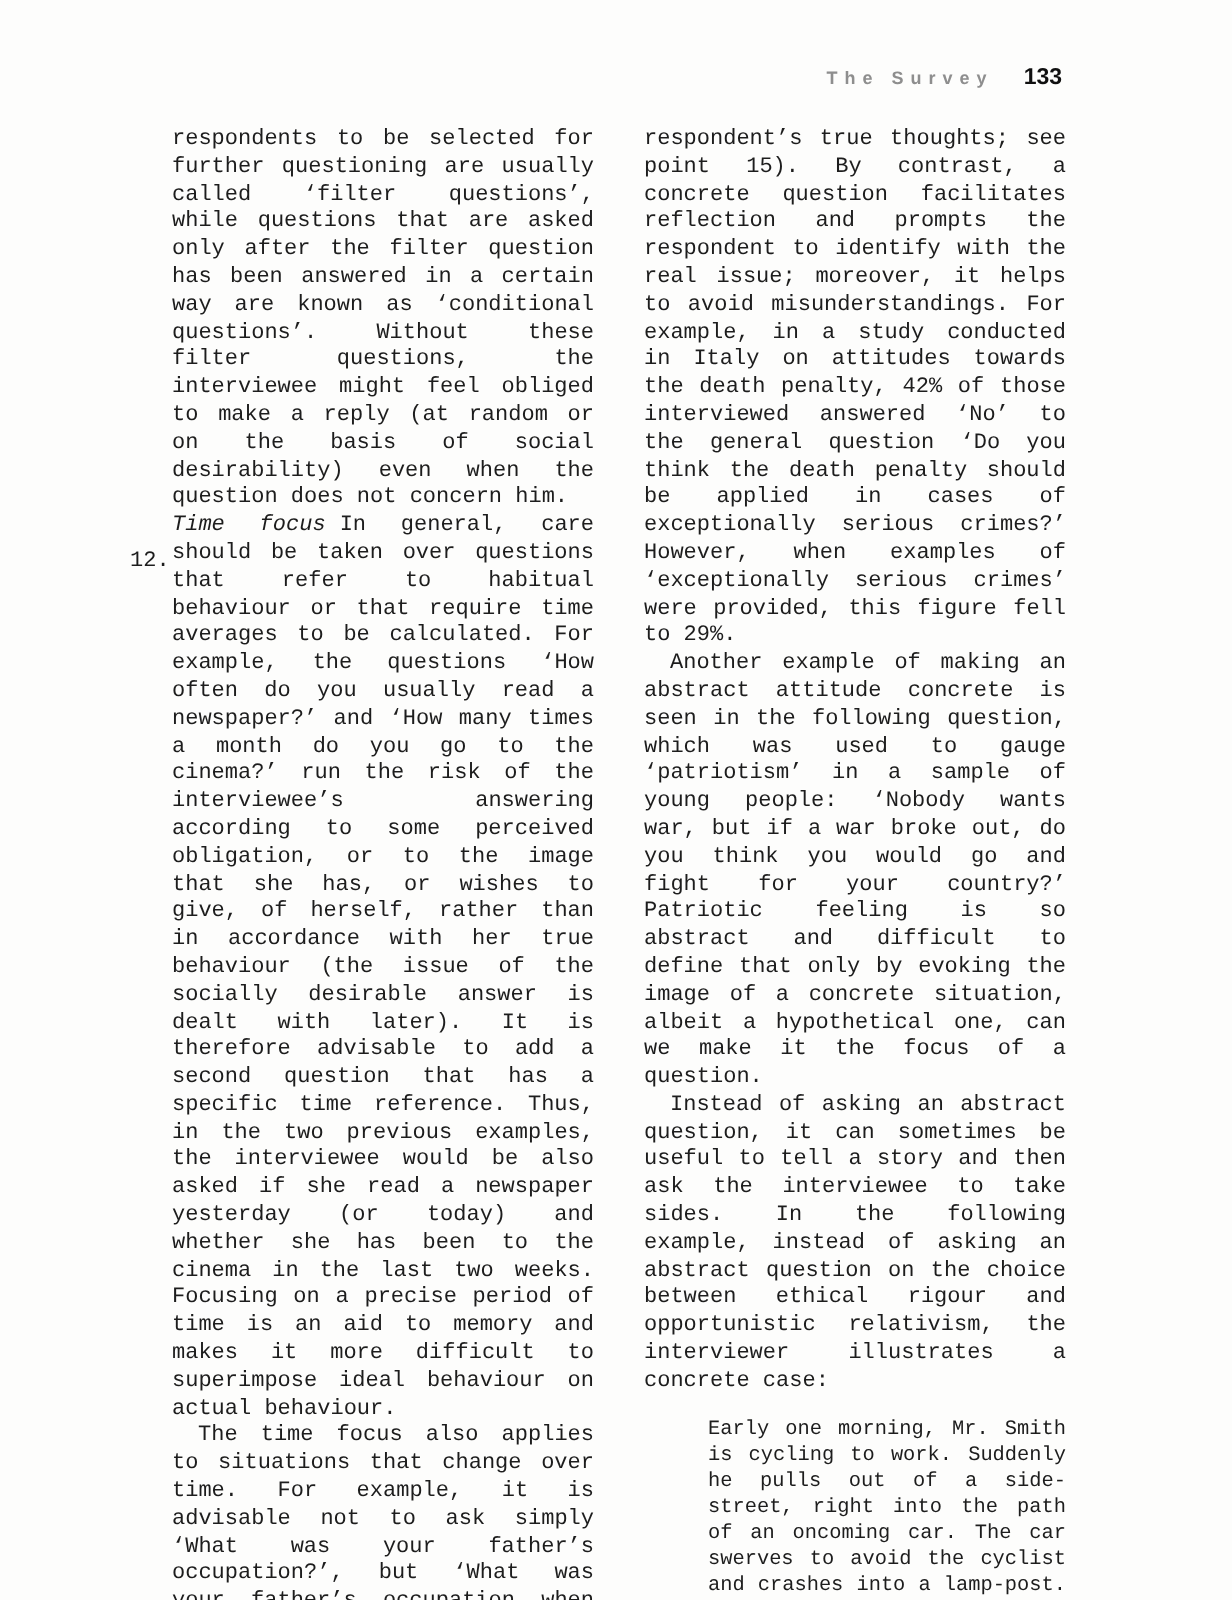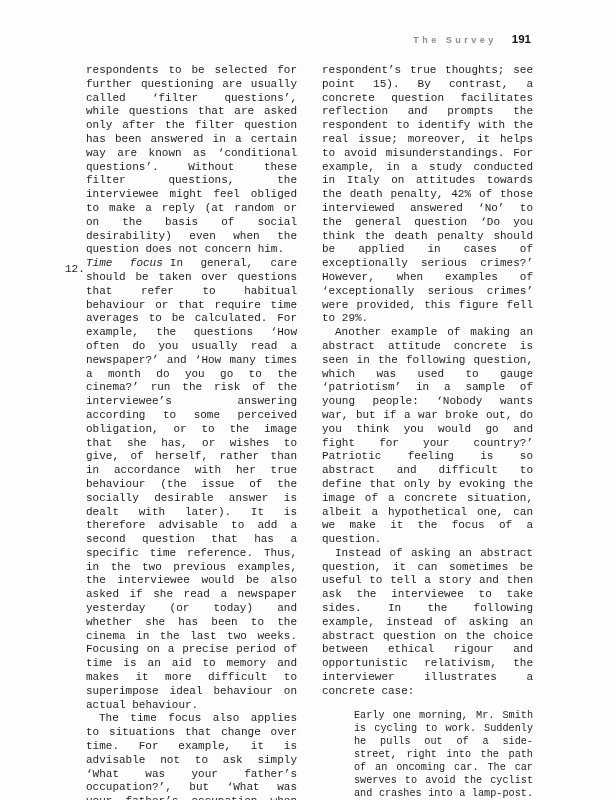--- a/index.html
+++ b/index.html
@@ -53,40 +53,40 @@
   }
   .col p {
     text-align: justify;
     hyphens: auto;
     -webkit-hyphens: auto;
   }
   .item-first { position: relative; }
   .num {
     position: absolute;
     left: -21px;
-    top: 6px;
+    top: 18px;
     font-style: normal;
   }
   .lead { font-style: italic; margin-right: 7px; }
   .indent { text-indent: 13px; }
   .excerpt {
     margin-top: 10px;
     margin-left: 32px;
     font-size: 10.2px;
     line-height: 13.1px;
   }
 </style>
 </head>
 <body>
 
 <div class="page">
 
   <div class="header">
     <span class="running-head">The Survey</span>
-    <span class="page-number">191</span>
+    <span class="page-number">133</span>
   </div>
 
   <div class="columns">
 
     <div class="col">
       <p>respondents to be selected for further questioning are usually called ‘filter questions’, while questions that are asked only after the filter question has been answered in a certain way are known as ‘conditional questions’. Without these filter questions, the interviewee might feel obliged to make a reply (at random or on the basis of social desirability) even when the question does not concern him.</p>
 
       <div>
         <p class="item-first">
           <span class="num">12.</span><span class="lead">Time focus</span><span>In general, care should be taken over questions that refer to habitual behaviour or that require time averages to be calculated. For example, the questions ‘How often do you usually read a newspaper?’ and ‘How many times a month do you go to the cinema?’ run the risk of the interviewee’s answering according to some perceived obligation, or to the image that she has, or wishes to give, of herself, rather than in accordance with her true behaviour (the issue of the socially desirable answer is dealt with later). It is therefore advisable to add a second question that has a specific time reference. Thus, in the two previous examples, the interviewee would be also asked if she read a newspaper yesterday (or today) and whether she has been to the cinema in the last two weeks. Focusing on a precise period of time is an aid to memory and makes it more difficult to superimpose ideal behaviour on actual behaviour.</span>

